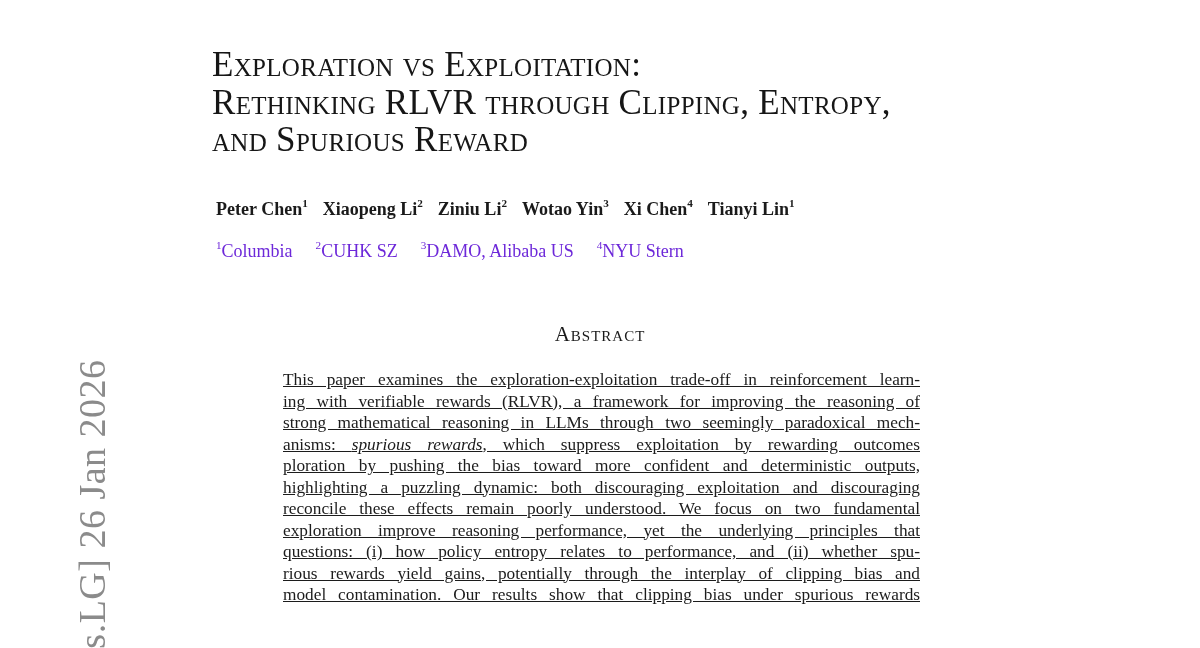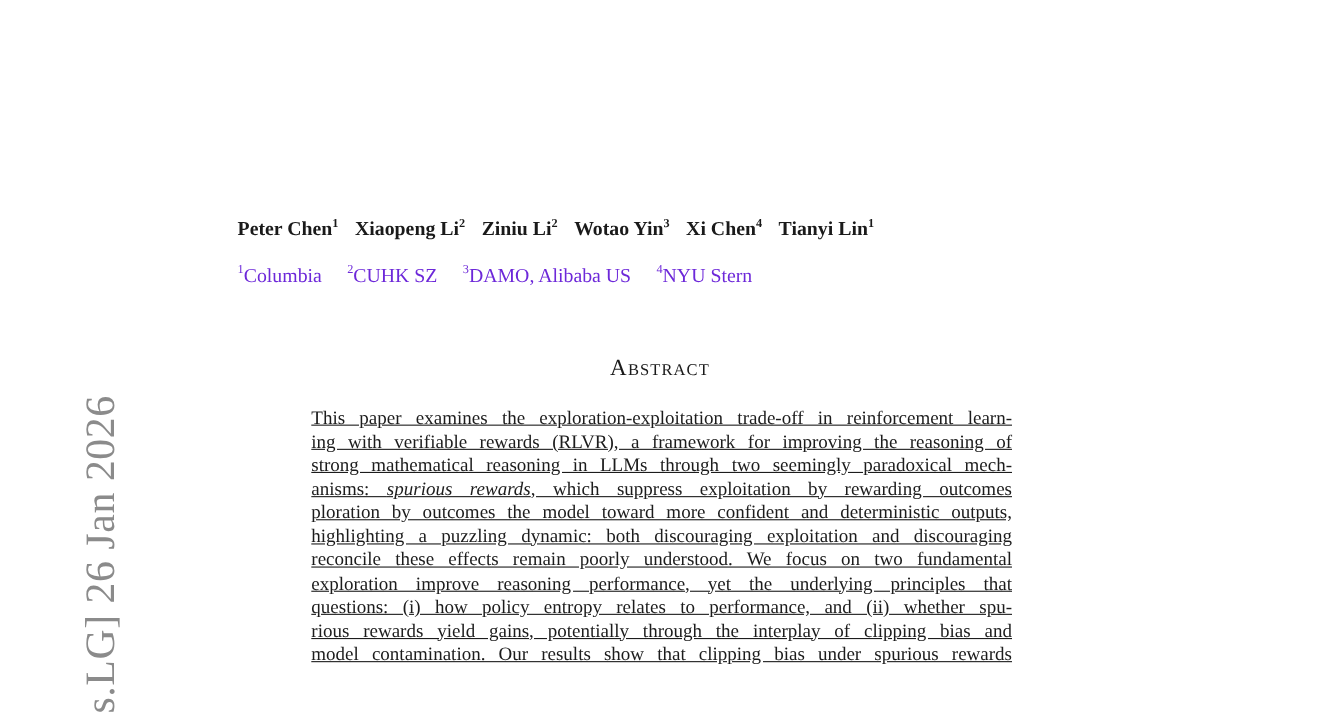--- a/index.html
+++ b/index.html
@@ -98,33 +98,38 @@
   }
   .abs-line em { font-style: italic; }
 </style>
 </head>
 <body>
 
 <div class="page">
 
   <div class="arxiv-stamp">cs.LG] 26 Jan 2026</div>
 
+  <div class="title-block">
+    <div>Exploration vs Exploitation:</div>
+    <div>Rethinking RLVR through Clipping, Entropy,</div>
+    <div>and Spurious Reward</div>
+  </div>
 
   <div class="authors-row" id="authors-row"><span class="author">Peter Chen<sup>1</sup></span><span class="author">Xiaopeng Li<sup>2</sup></span><span class="author">Ziniu Li<sup>2</sup></span><span class="author">Wotao Yin<sup>3</sup></span><span class="author">Xi Chen<sup>4</sup></span><span class="author">Tianyi Lin<sup>1</sup></span></div>
 
   <div class="affil-row" id="affil-row"><span class="affil"><sup>1</sup>Columbia</span><span class="affil"><sup>2</sup>CUHK SZ</span><span class="affil"><sup>3</sup>DAMO, Alibaba US</span><span class="affil"><sup>4</sup>NYU Stern</span></div>
 
   <div class="abstract-heading">Abstract</div>
 
   <div class="abstract-body" id="abstract-body">
       <div class="abs-line">This paper examines the exploration-exploitation trade-off in reinforcement learn-</div>
       <div class="abs-line">ing with verifiable rewards (RLVR), a framework for improving the reasoning of</div>
       <div class="abs-line">strong mathematical reasoning in LLMs through two seemingly paradoxical mech-</div>
       <div class="abs-line">anisms: <em>spurious rewards</em>, which suppress exploitation by rewarding outcomes</div>
-      <div class="abs-line">ploration by outcomes the model toward more confident and deterministic outputs,</div>
+      <div class="abs-line">ploration by pushing the bias toward more confident and deterministic outputs,</div>
       <div class="abs-line">highlighting a puzzling dynamic: both discouraging exploitation and discouraging</div>
       <div class="abs-line">reconcile these effects remain poorly understood. We focus on two fundamental</div>
       <div class="abs-line">exploration improve reasoning performance, yet the underlying principles that</div>
       <div class="abs-line">questions: (i) how policy entropy relates to performance, and (ii) whether spu-</div>
       <div class="abs-line">rious rewards yield gains, potentially through the interplay of clipping bias and</div>
       <div class="abs-line">model contamination. Our results show that clipping bias under spurious rewards</div>
     </div>
 
 </div>
 

